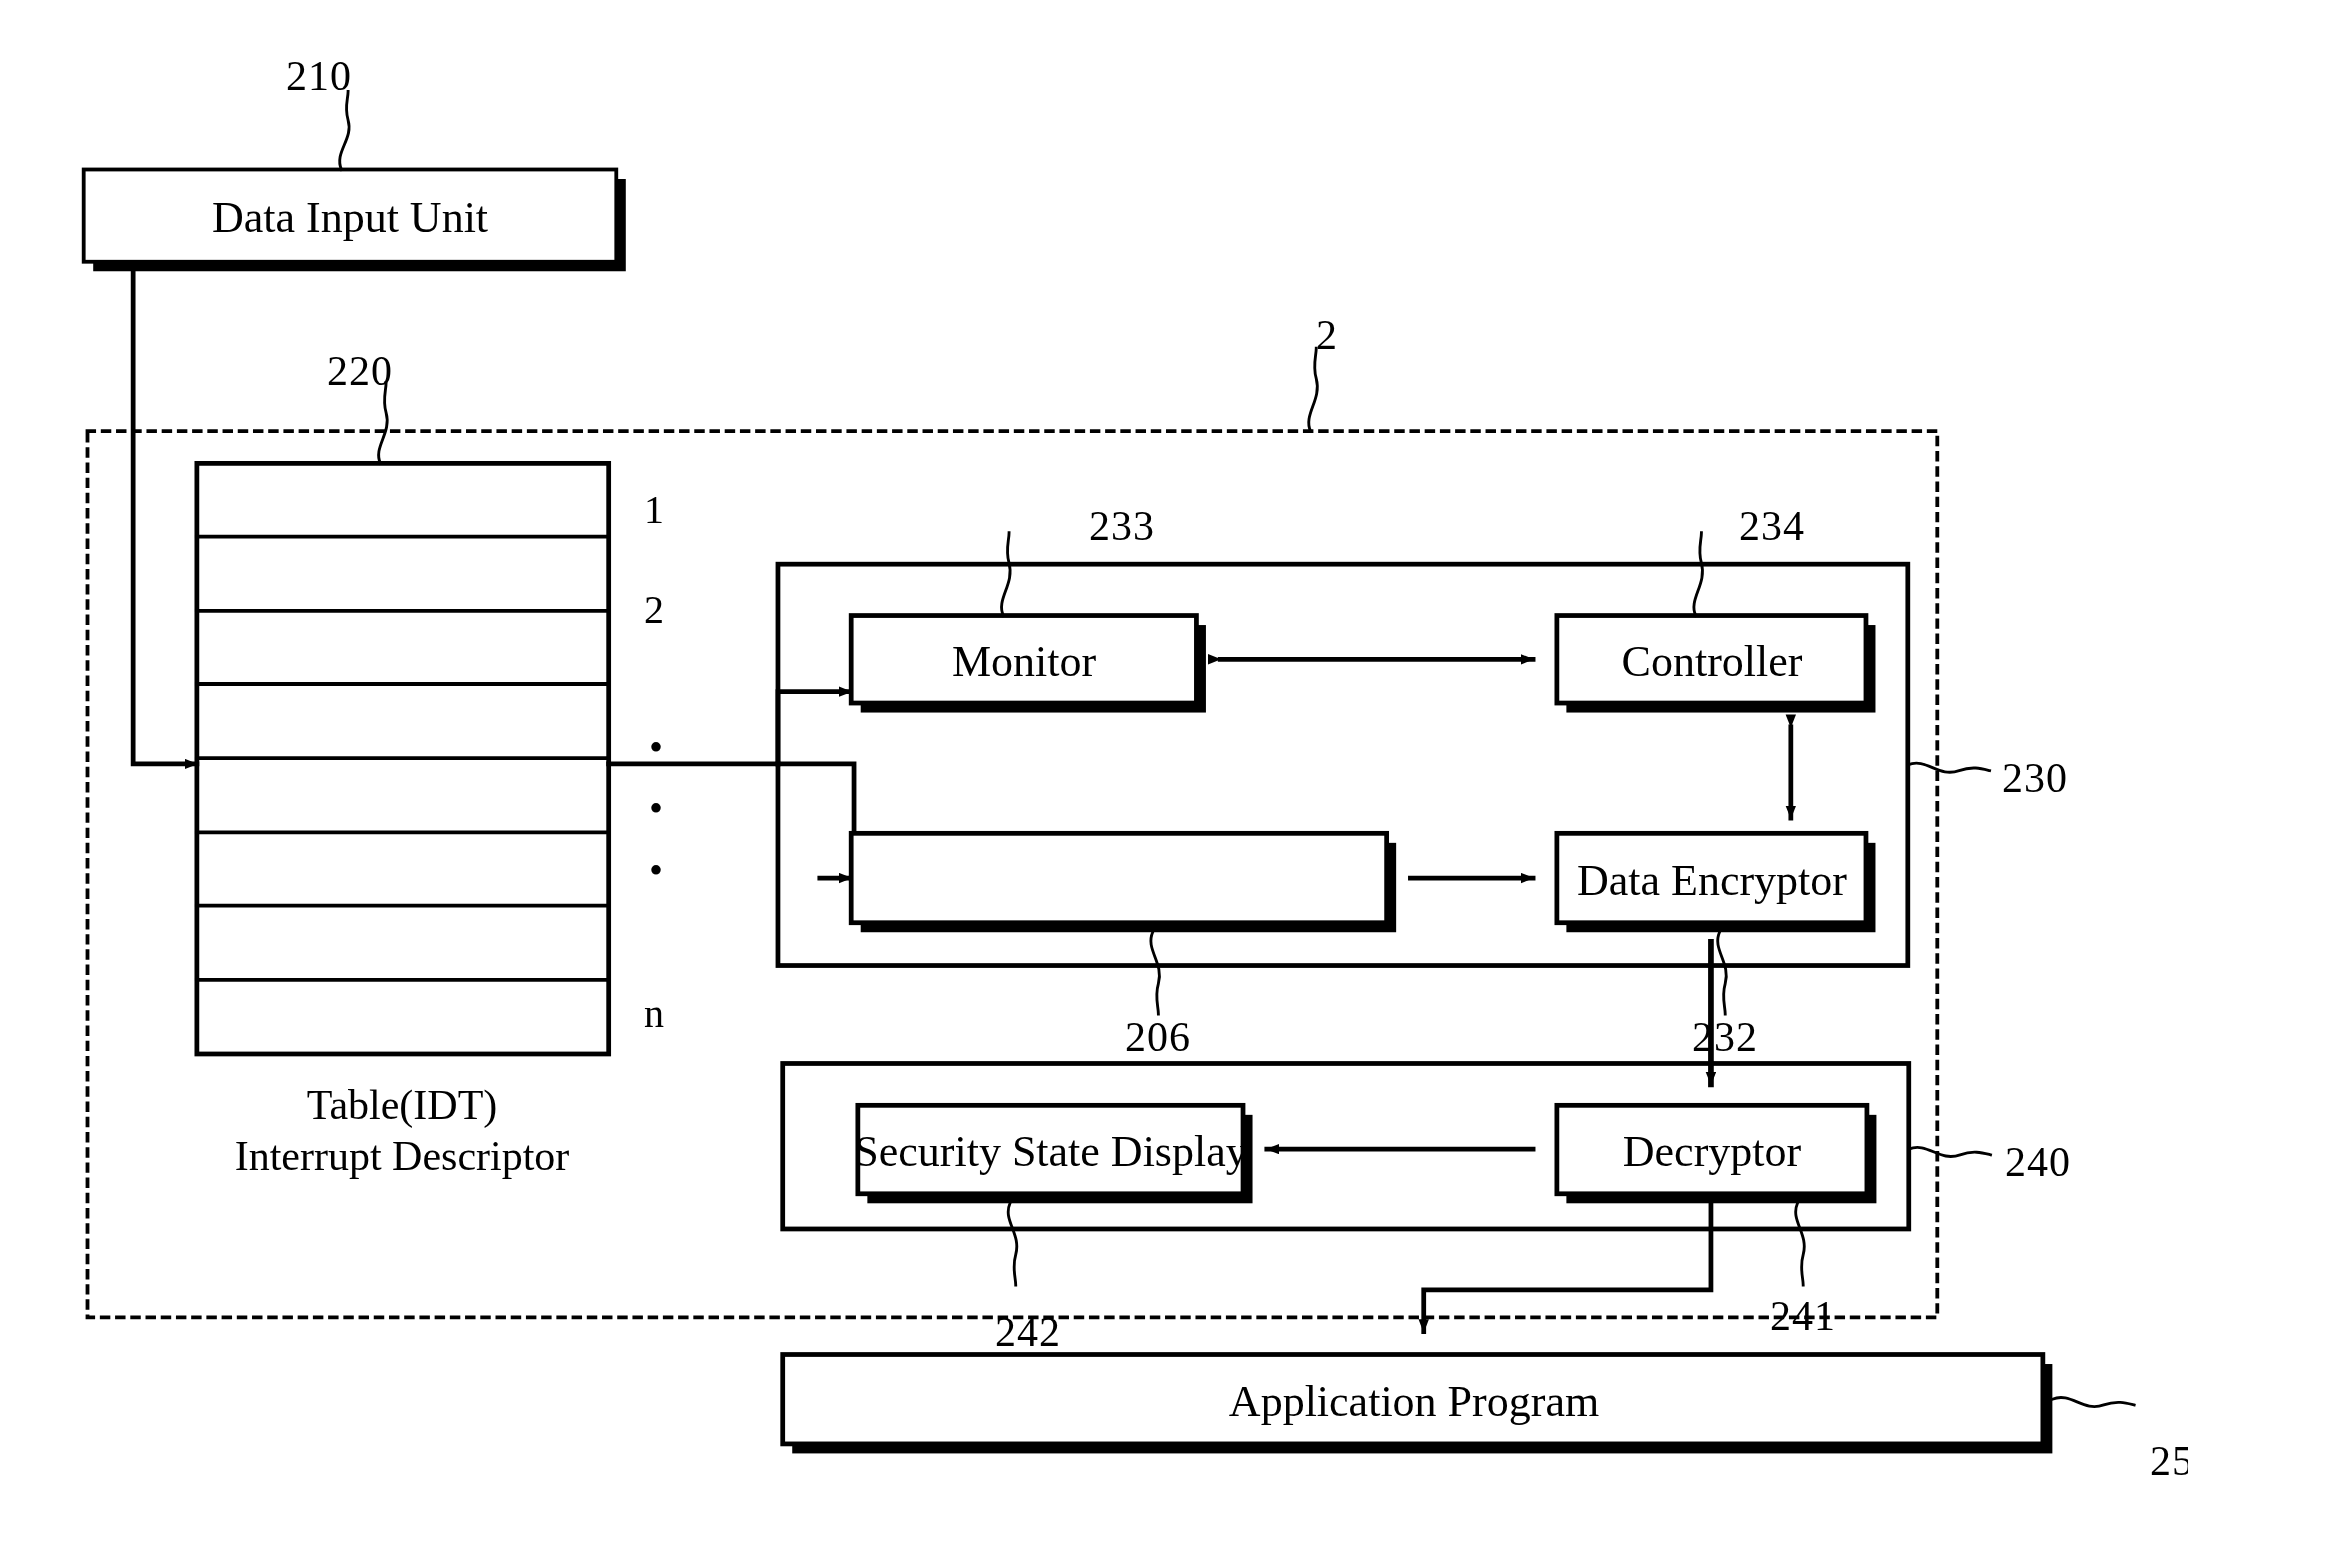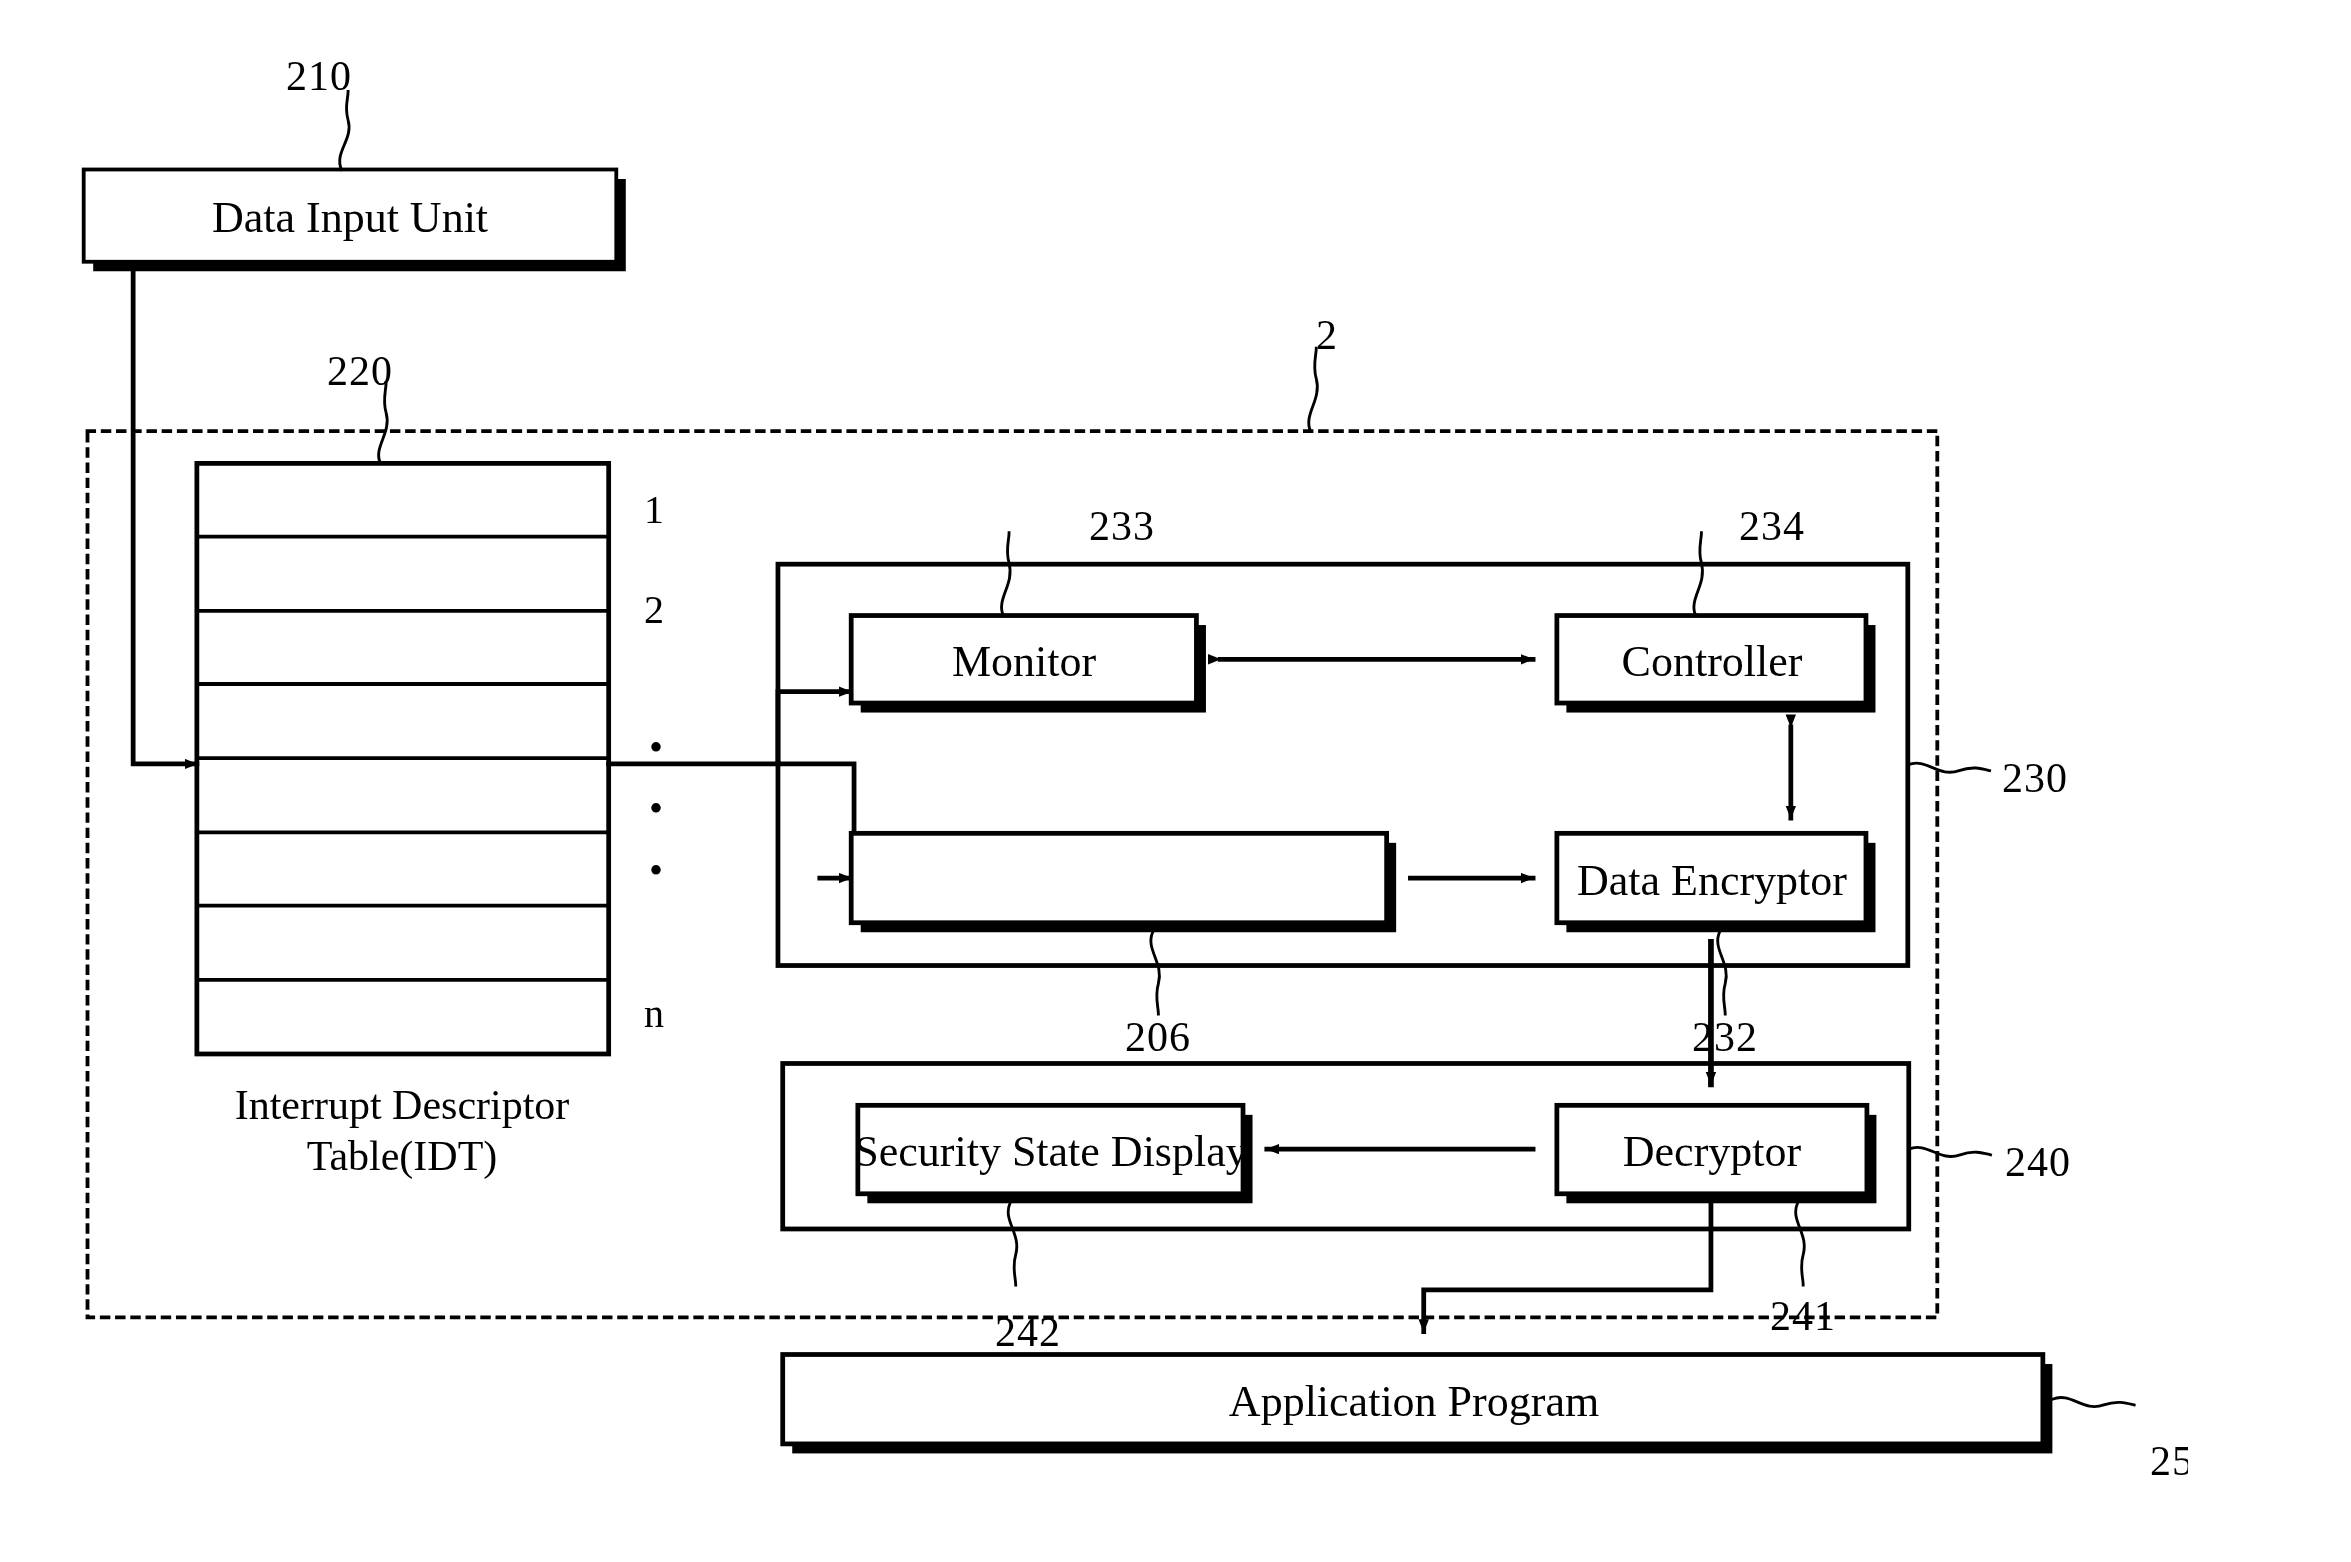--- a/index.html
+++ b/index.html
@@ -127,18 +127,18 @@
   <div class="lbl boxtext ctr" style="left:1414px;top:1401px;">Application Program</div>
 
   <div class="lbl rowlbl ctr" style="left:654px;top:509px;">1</div>
   <div class="lbl rowlbl ctr" style="left:654px;top:609px;">2</div>
   <div class="lbl rowlbl ctr" style="left:656px;top:747px;">•</div>
   <div class="lbl rowlbl ctr" style="left:656px;top:808px;">•</div>
   <div class="lbl rowlbl ctr" style="left:656px;top:870px;">•</div>
   <div class="lbl rowlbl ctr" style="left:654px;top:1013px;">n</div>
 
   <div class="lbl caption" style="left:169px;top:1080px;width:466px;">
+    <div>Table(IDT)</div>
     <div>Interrupt Descriptor</div>
-    <div>Table(IDT)</div>
   </div>
 
 </div>
 
 
 </body></html>

